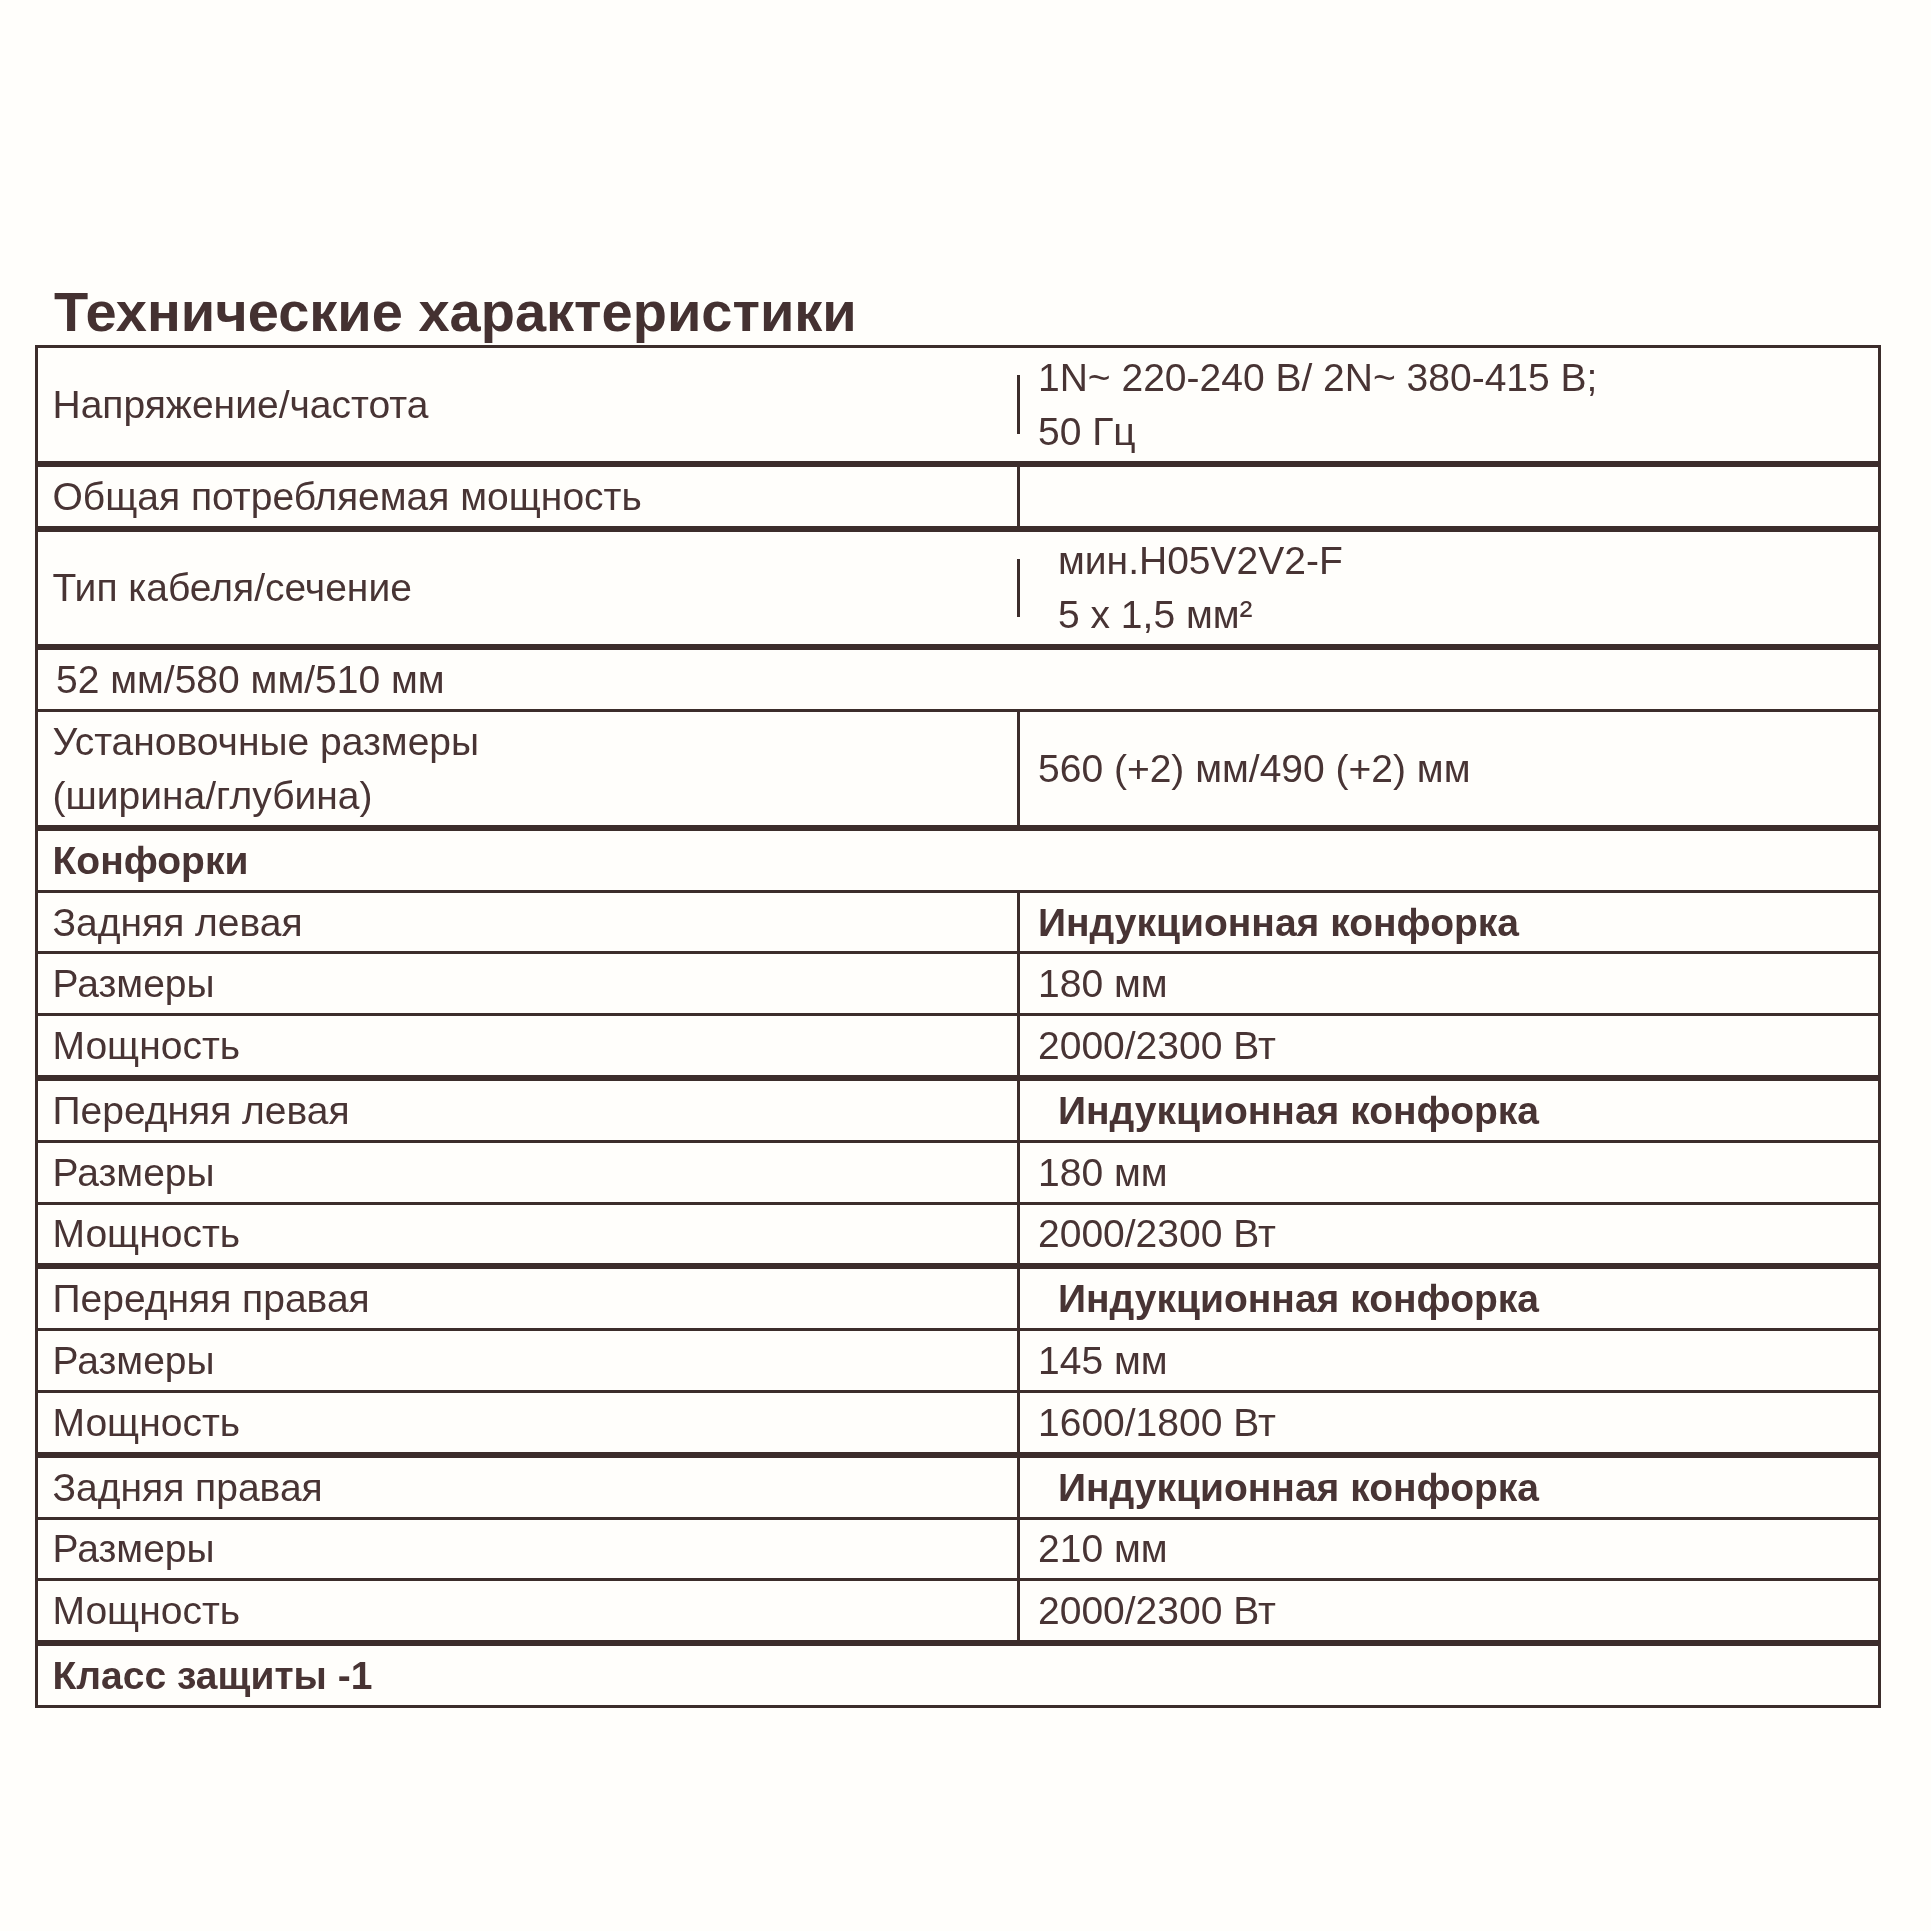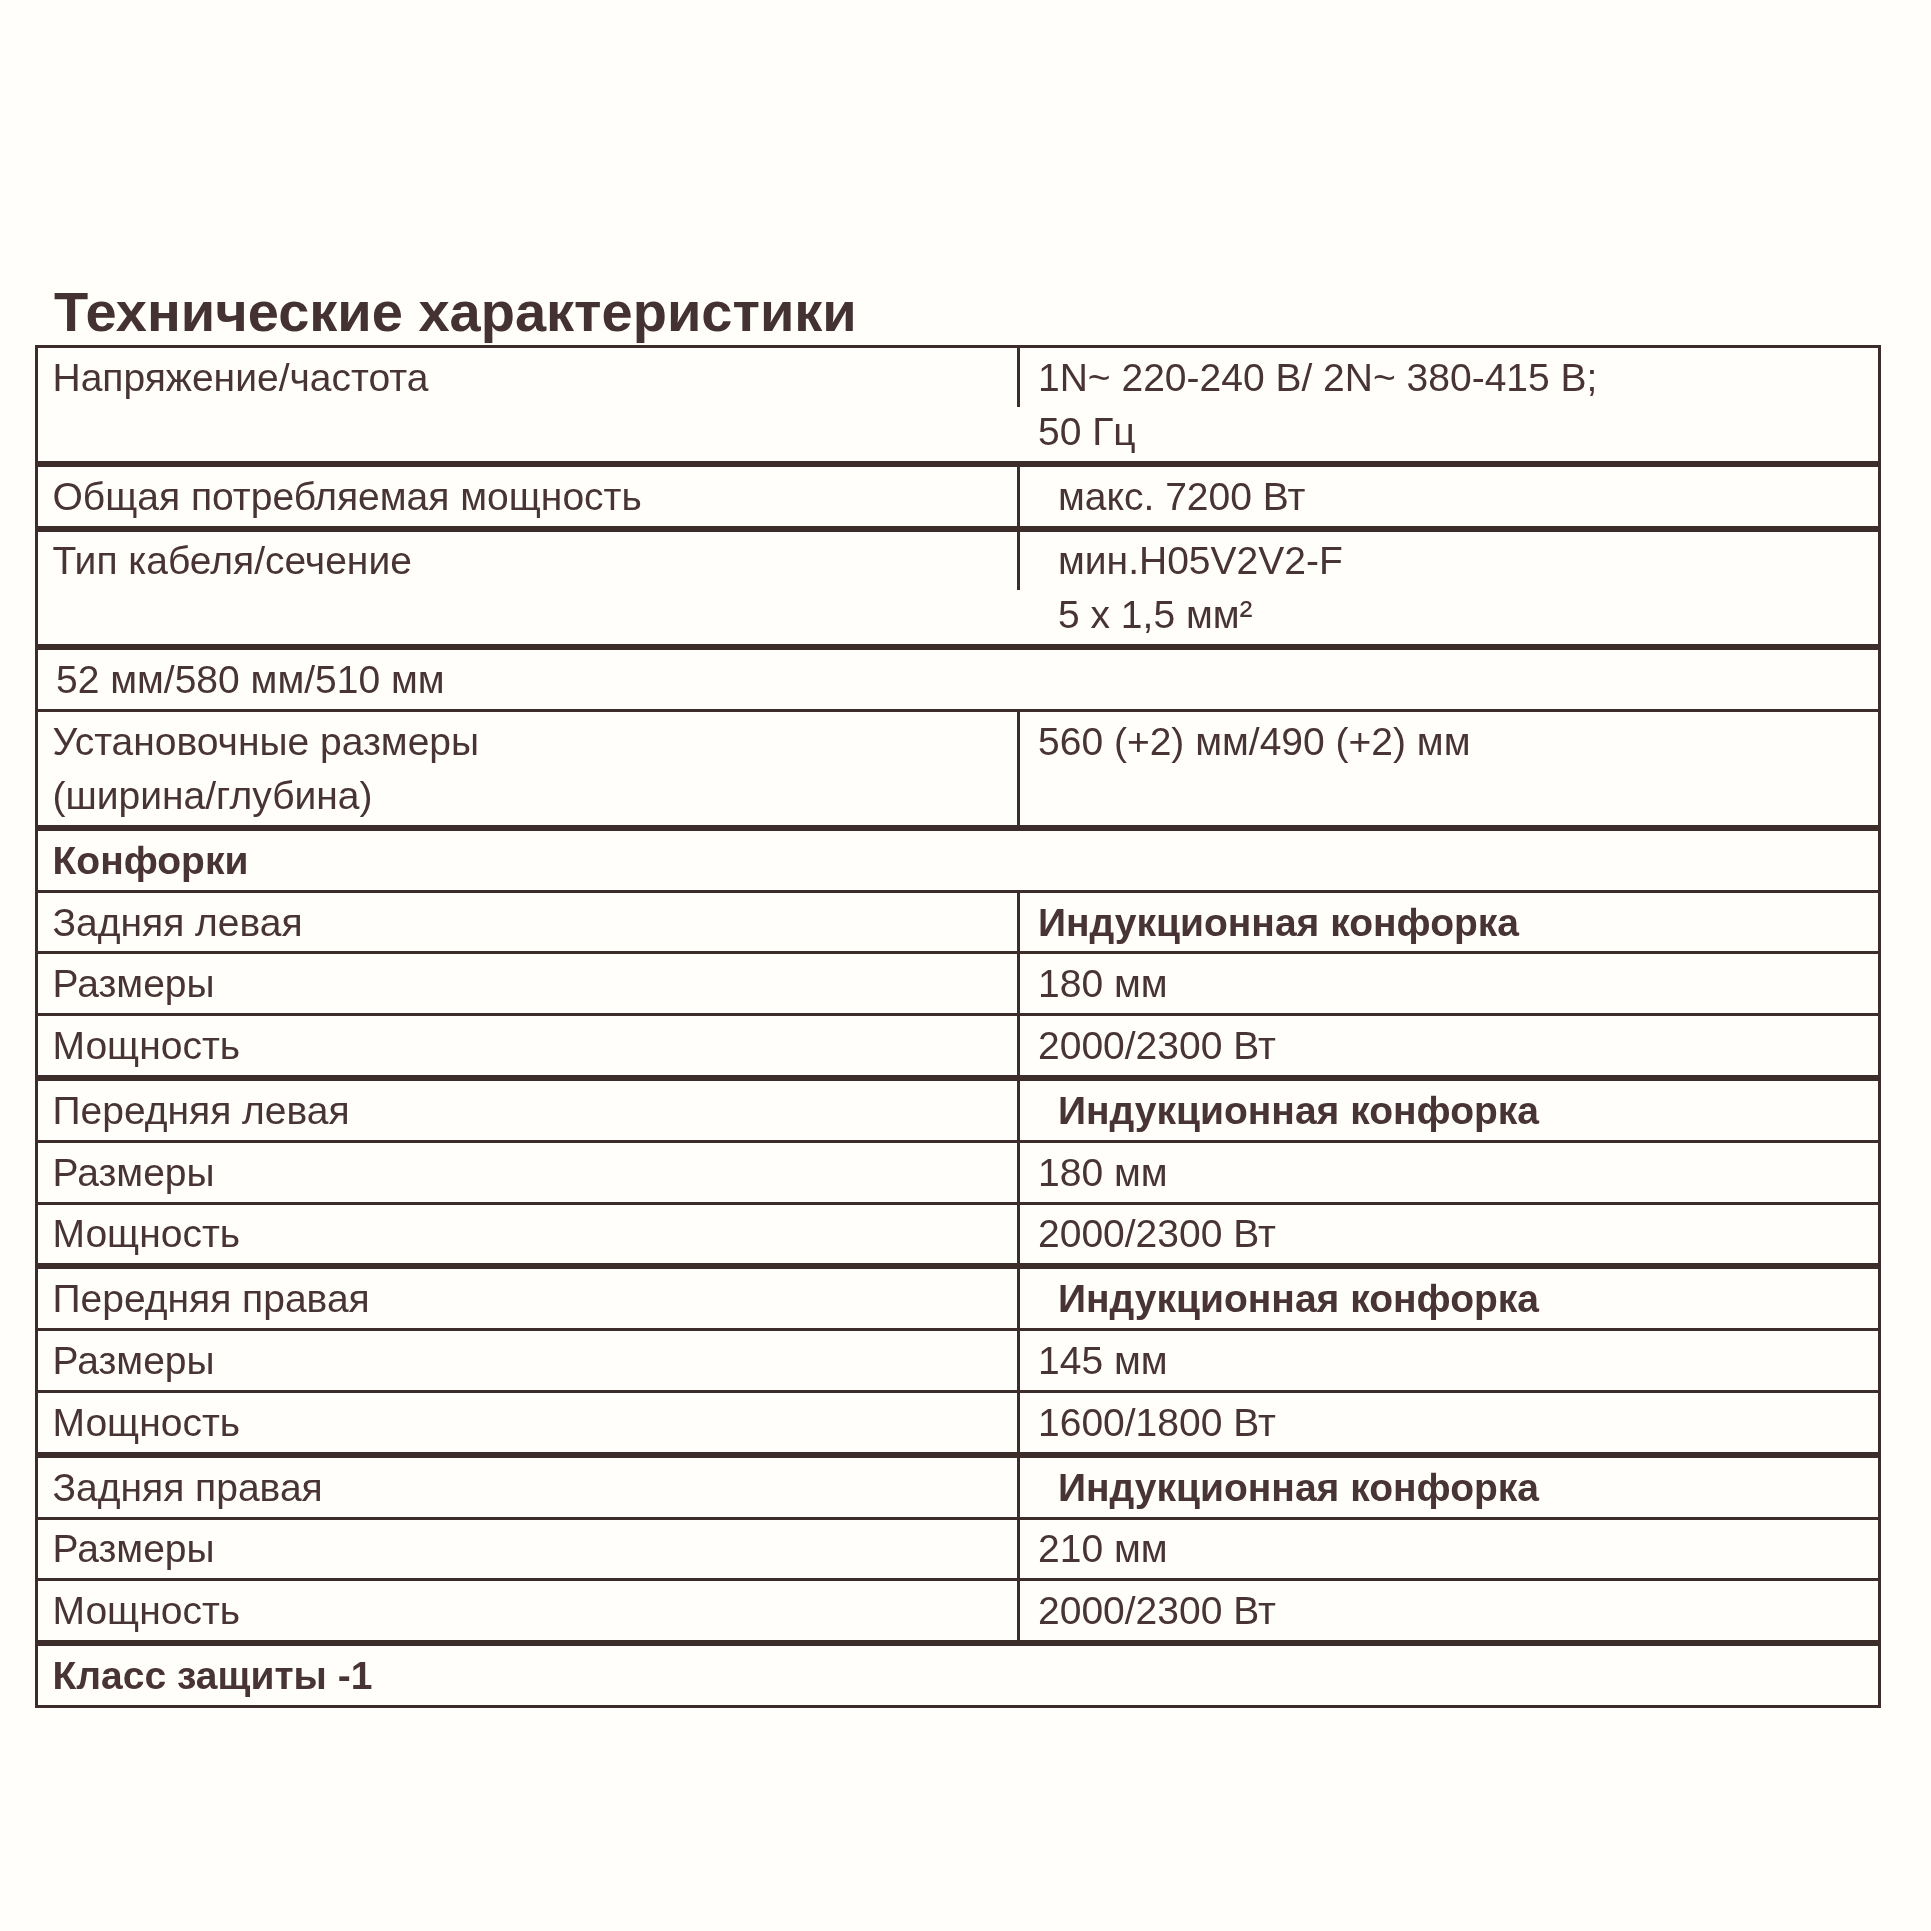--- a/index.html
+++ b/index.html
@@ -29,21 +29,21 @@
   .spec-table {
     position: absolute;
     left: 35px;
     top: 345px;
     width: 1846px;
     border: 3.9px solid #3c2d2b;
     background: #fffefb;
   }
   .row {
     display: flex;
-    align-items: flex-start;
+    align-items: center;
     border-top: 3.9px solid #3c2d2b;
     min-height: 58px;
   }
   .row:first-child { border-top: none; }
   .row.thick { border-top-width: 6.8px; gap: 20px; }
   .cell {
     font-size: 39px;
     line-height: 54px;
     padding: 2.9px 11.6px 1.9px 14.5px;
     white-space: pre-line;
@@ -70,21 +70,20 @@
 <div class="page">
   <div class="title">Технические характеристики</div>
   <div class="spec-table" id="spec-table">
       <div class="row">
         <div class="cell label">Напряжение/частота</div>
         <div class="cell value">1N~ 220-240 В/ 2N~ 380-415 В;
 50 Гц</div>
       </div>
       <div class="row thick">
         <div class="cell label">Общая потребляемая мощность</div>
-        <div class="cell value">макс. 7200 Вт</div>
       </div>
       <div class="row thick">
         <div class="cell label">Тип кабеля/сечение</div>
         <div class="cell value">мин.H05V2V2-F
 5 x 1,5 мм²</div>
       </div>
       <div class="row thick">
         <div class="cell value">52 мм/580 мм/510 мм</div>
       </div>
       <div class="row">

